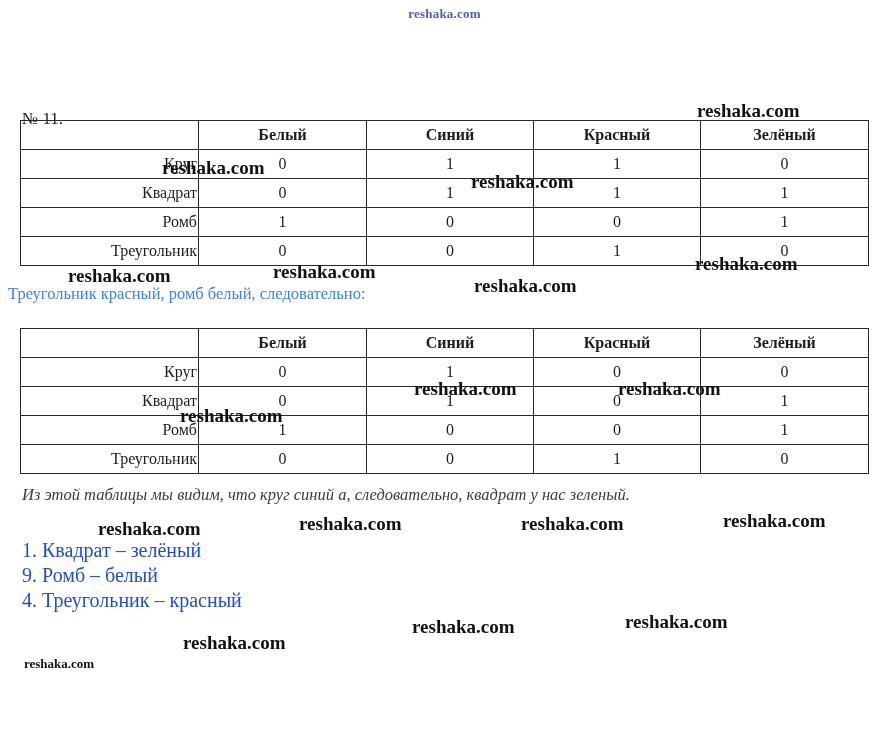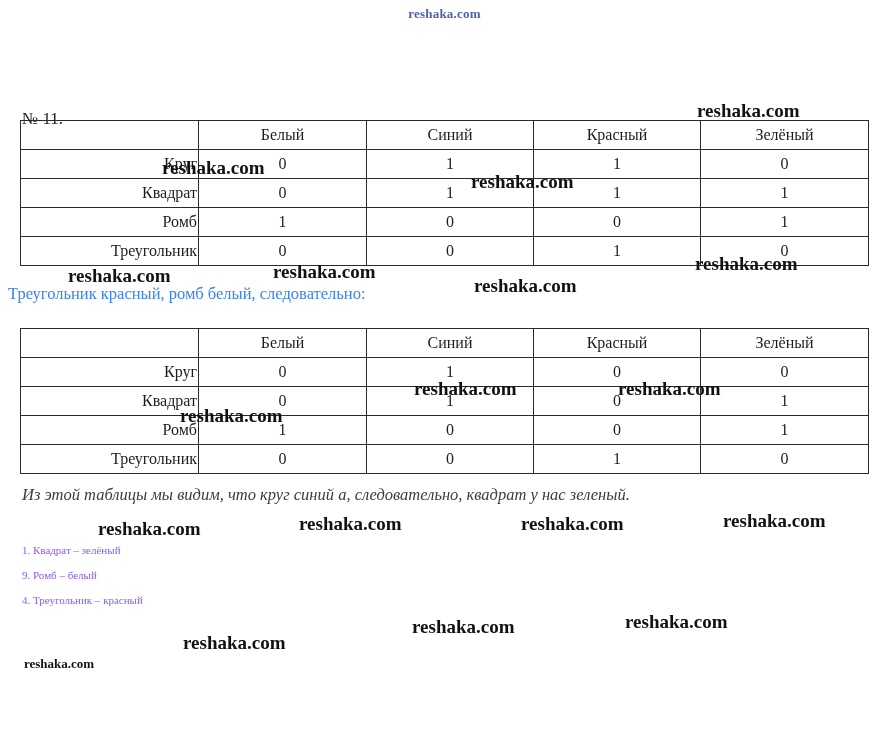--- a/index.html
+++ b/index.html
@@ -53,21 +53,21 @@
     border: 1px solid #2a2a2a;
     height: 26px;
     font-size: 16px;
     font-weight: normal;
     text-align: center;
     vertical-align: middle;
     color: #1d1d1d;
     background: transparent;
   }
   table.grid th {
-    font-weight: normal;
+    font-weight: bold;
   }
   table.grid td.rowhead, table.grid th.rowhead {
     text-align: right;
     padding-left: 6px;
   }
   .faint { color: #8d8d8d; }
   .bold { font-weight: bold; color: #111; }
   .hdr-faint { color: #9a9a9a; }
 
   #table1 { left: 20px; top: 120px; width: 848px; }
@@ -84,23 +84,23 @@
 
   ol.answers {
     position: absolute;
     left: 22px;
     top: 538px;
     margin: 0;
     padding: 0;
     list-style: none;
   }
   ol.answers li {
-    font-size: 11px;
+    font-size: 20px;
     line-height: 25px;
-    color: #8b5cf6;
+    color: #1d4ed8;
     white-space: nowrap;
   }
 
   
   .wm {
     position: absolute;
     font-family: "Liberation Serif", serif;
     font-weight: bold;
     color: #121212;
     white-space: nowrap;

